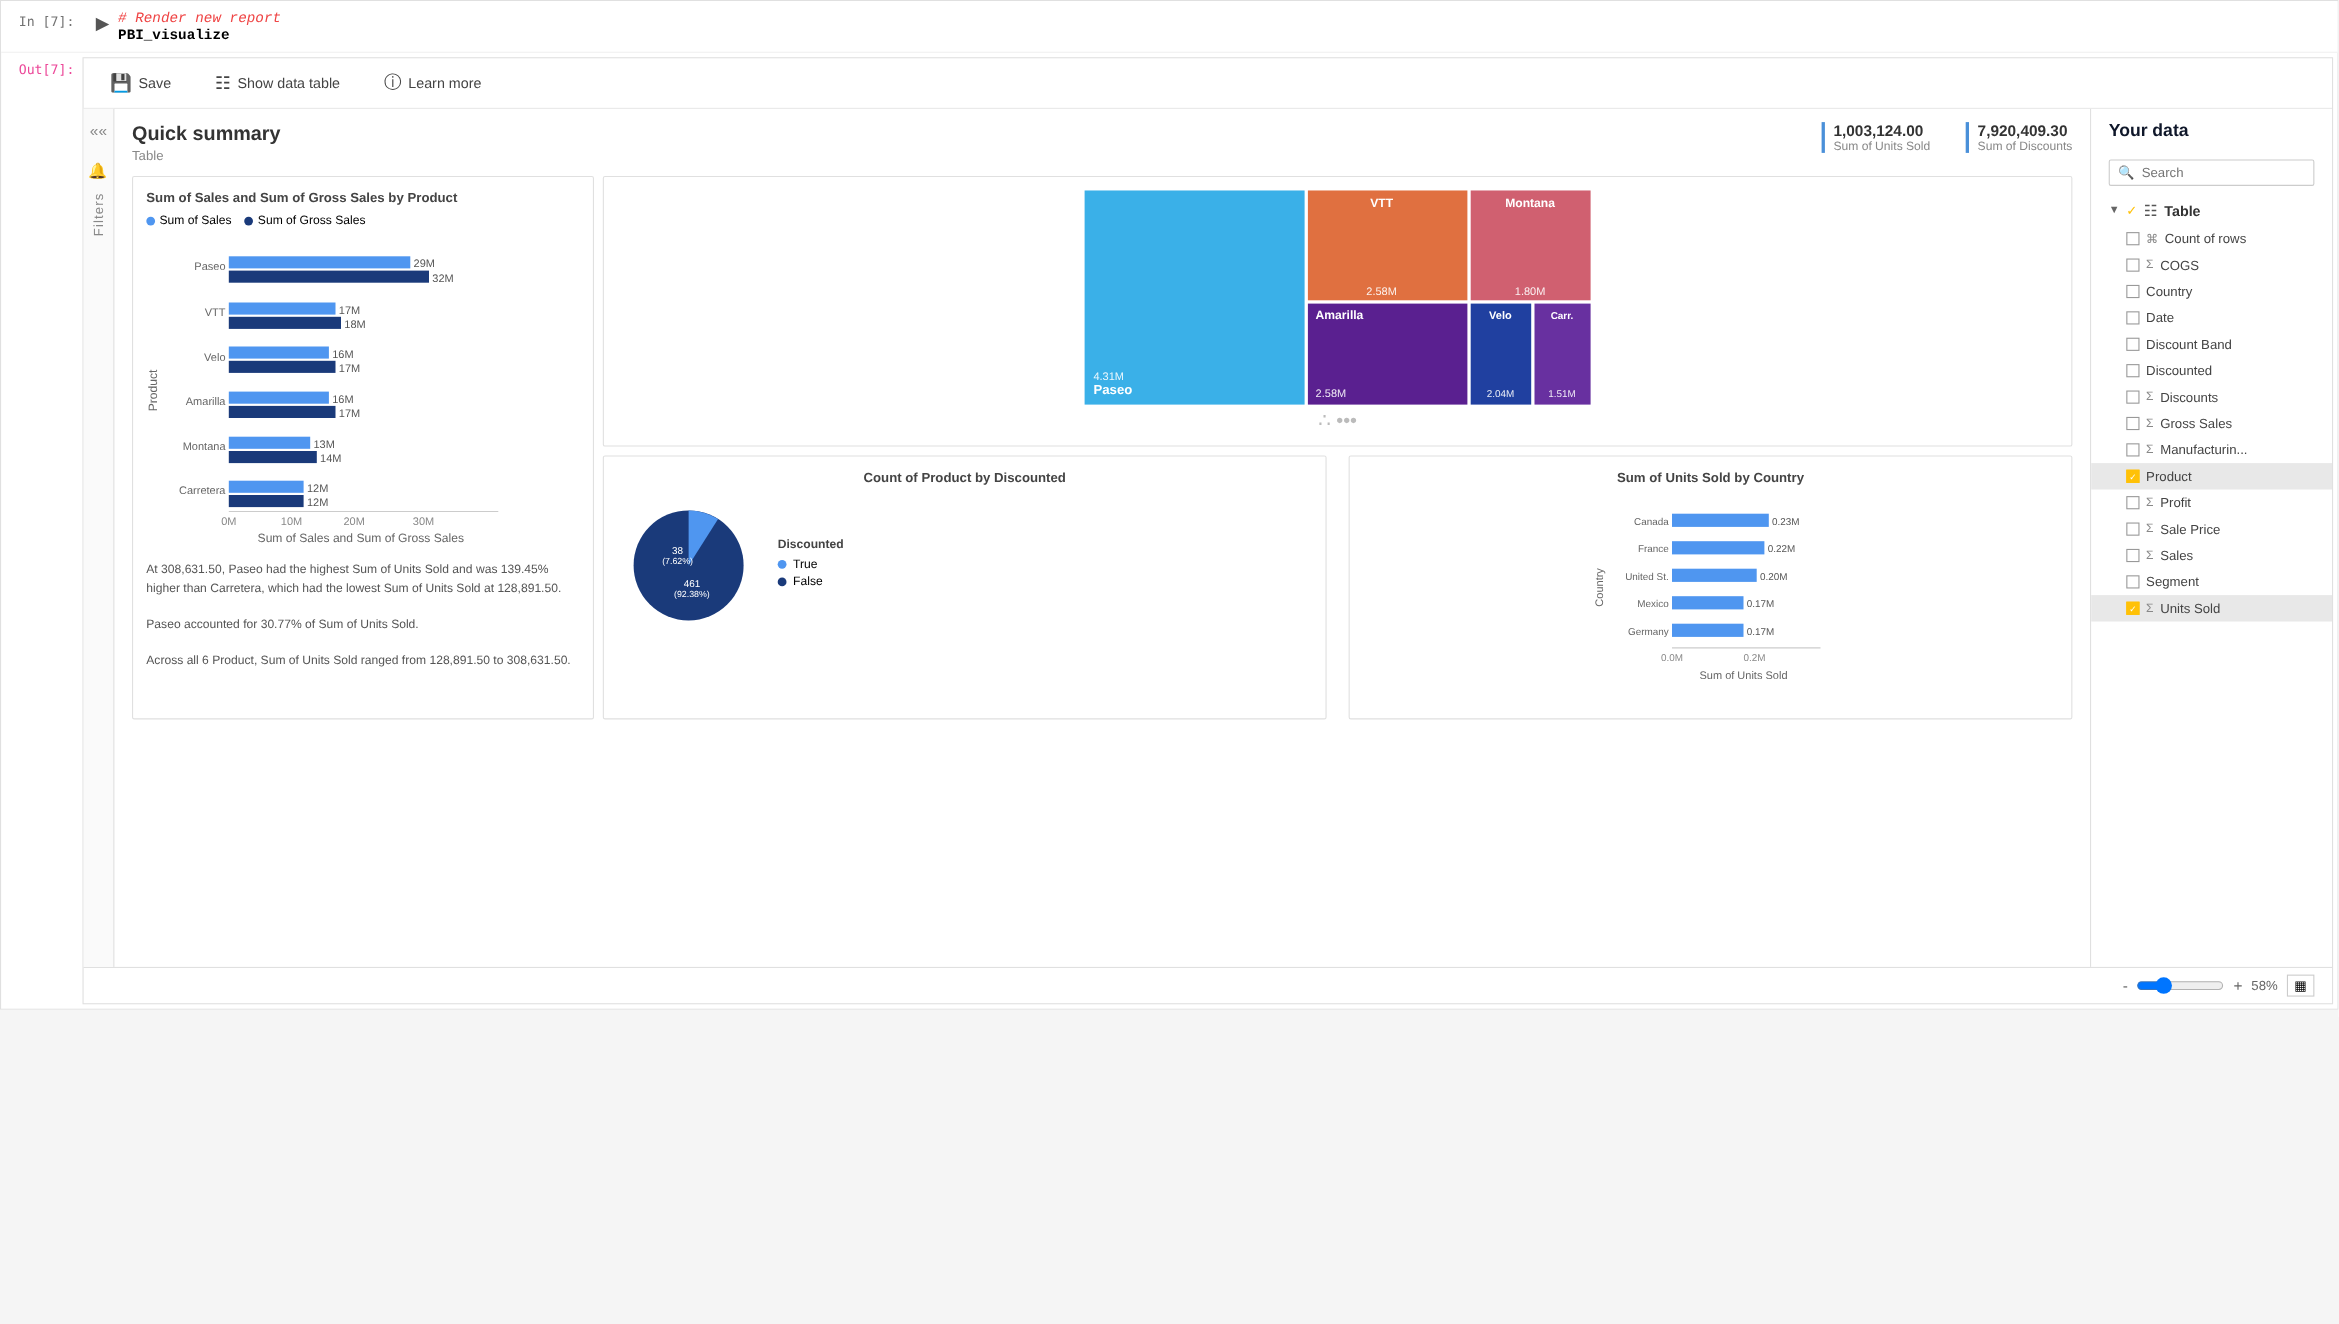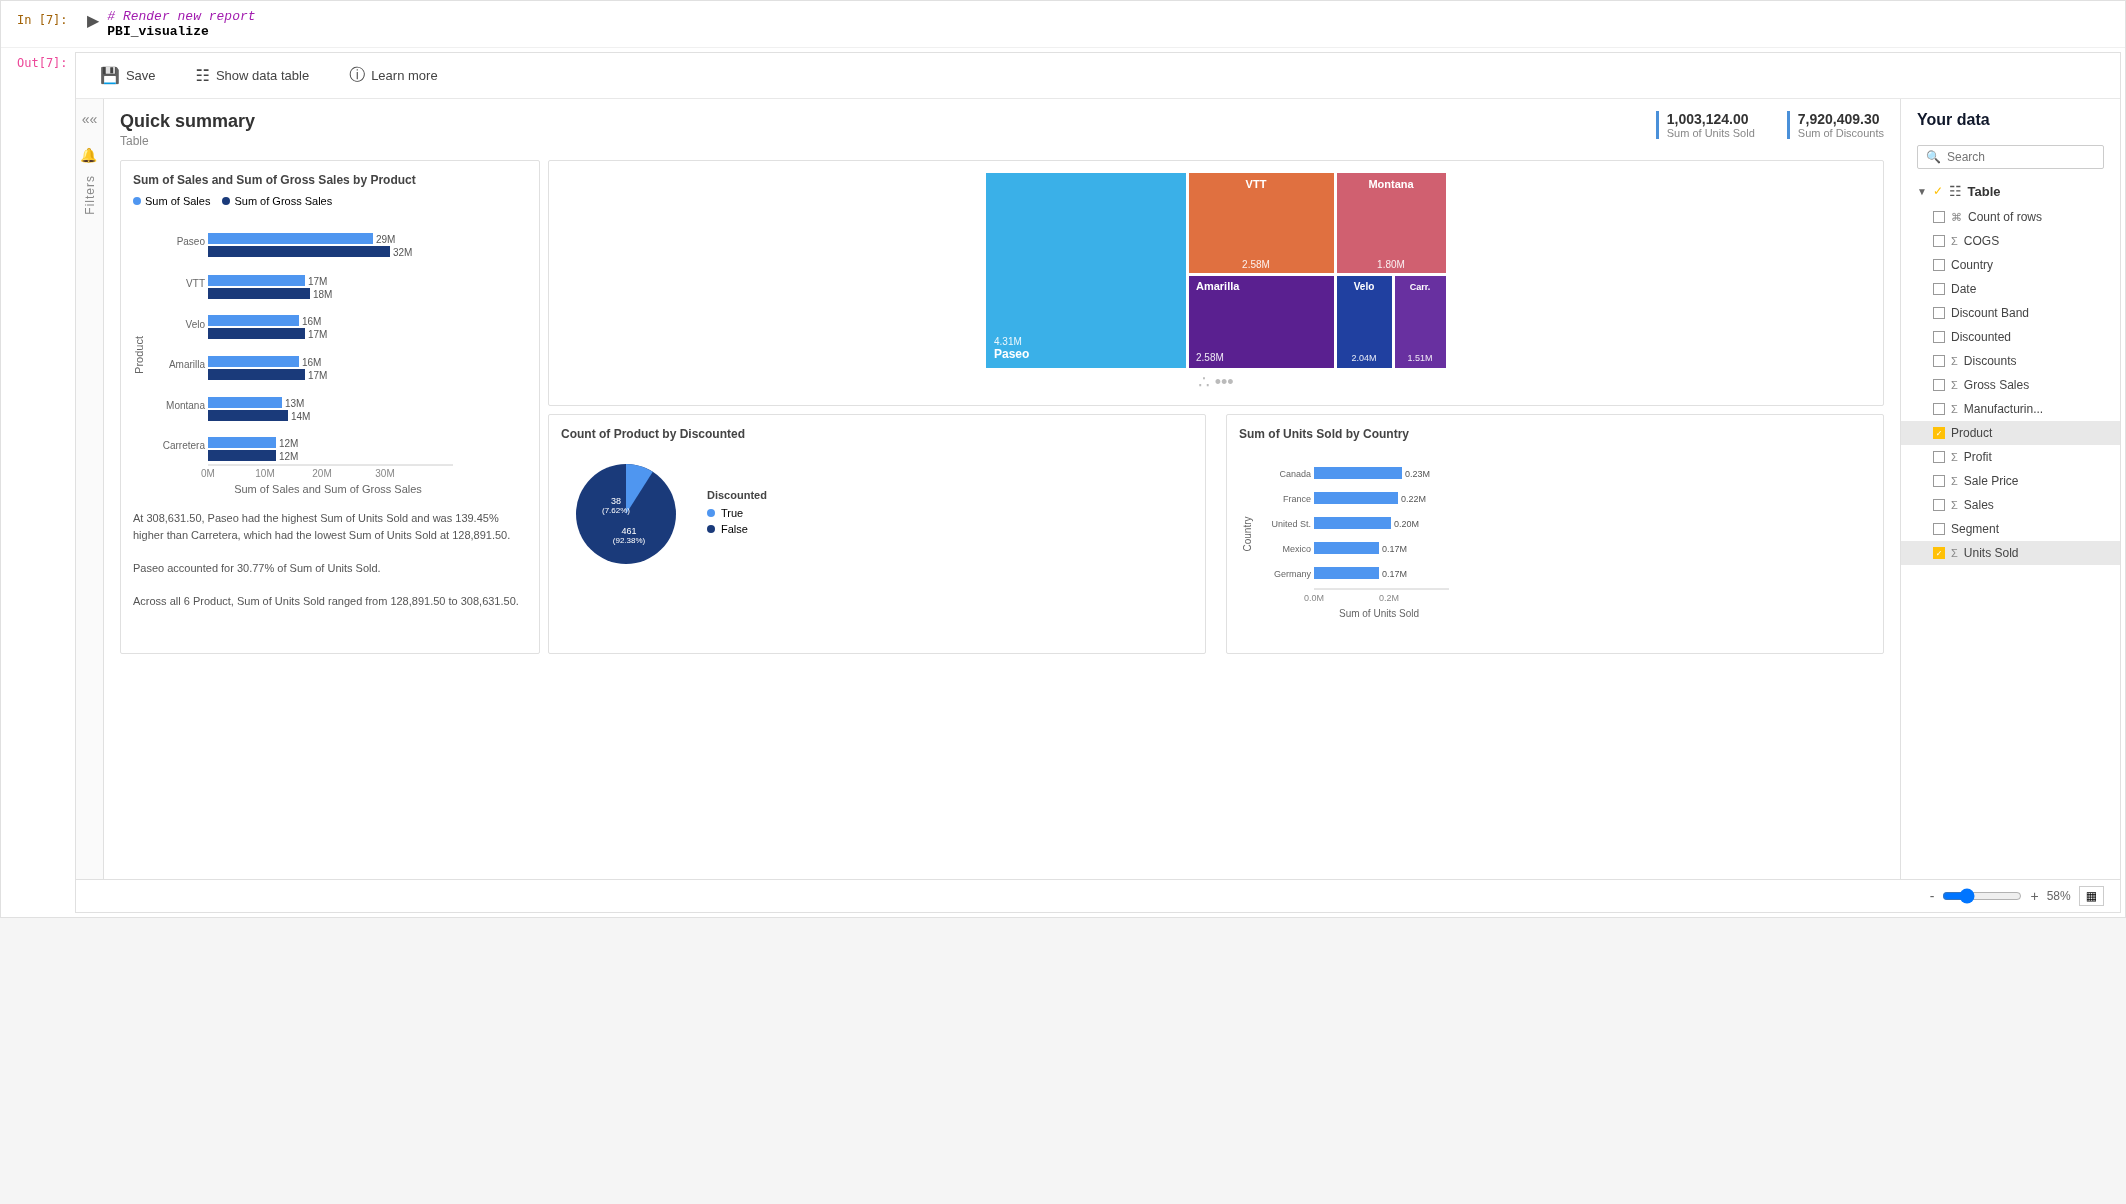--- a/index.html
+++ b/index.html
@@ -1,23 +1,23 @@
 <!DOCTYPE html>
 <html><head>
   <meta charset="utf-8">
   <style>
     * { box-sizing: border-box; margin: 0; padding: 0; }
     body { font-family: 'Segoe UI', Arial, sans-serif; background: #f5f5f5; font-size: 13px; }
 
     .notebook-cell { background: white; border: 1px solid #e0e0e0; }
     .cell-input { display: flex; align-items: flex-start; padding: 8px 16px; border-bottom: 1px solid #f0f0f0; background: white; }
-    .cell-label { color: #a16207; font-size: 12px; width: 70px; flex-shrink: 0; font-family: monospace; padding-top: 4px; }
+    .cell-label { color: #737373; font-size: 12px; width: 70px; flex-shrink: 0; font-family: monospace; padding-top: 4px; }
     .run-btn { color: #555; margin-right: 8px; font-size: 16px; cursor: pointer; padding-top: 2px; }
     .cell-code { font-family: 'Courier New', monospace; font-size: 13px; }
-    .code-comment { color: #a21caf; font-style: italic; }
+    .code-comment { color: #ef4444; font-style: italic; }
     .code-command { color: #000; font-weight: bold; }
 
     .cell-output { display: flex; align-items: flex-start; padding: 0; }
     .out-label { width: 70px; flex-shrink: 0; padding: 8px 16px; font-family: monospace; font-size: 12px; color: #ec4899; }
 
     .pbi-container { flex: 1; border: 1px solid #e0e0e0; margin: 4px; background: white; }
 
     
     .toolbar { display: flex; align-items: center; padding: 8px 16px; gap: 24px; border-bottom: 1px solid #e8e8e8; }
     .toolbar-btn { display: flex; align-items: center; gap: 6px; cursor: pointer; color: #444; font-size: 13px; border: none; background: none; padding: 4px 8px; }
@@ -267,21 +267,21 @@
                   <text x="378" y="117" font-size="10" fill="white" font-weight="600" text-anchor="middle">Velo</text>
                   <text x="378" y="188" font-size="9" fill="rgba(255,255,255,0.9)" text-anchor="middle">2.04M</text>
 
                   <rect x="409" y="103" width="51" height="92" fill="#6830a0"></rect>
                   <text x="434" y="117" font-size="9" fill="white" font-weight="600" text-anchor="middle">Carr.</text>
                   <text x="434" y="188" font-size="9" fill="rgba(255,255,255,0.9)" text-anchor="middle">1.51M</text>
                 </svg>
                 <div style="text-align:center;color:#bbb;font-size:18px;cursor:pointer;">∴ •••</div>
               </div>
 
-              <div style="display:flex;gap:20px;">
+              <div style="display:flex;gap:20px;text-align:center;">
 
                 <div class="chart-box chart-box-medium">
                   <div class="chart-title">Count of Product by Discounted</div>
                   <div class="pie-section">
                     <svg width="130" height="130" viewBox="0 0 130 130">
 
                       <circle cx="65" cy="65" r="50" fill="#1a3a7a"></circle>
 
                       <path d="M65,65 L65,15 A50,50 0 0,1 91.8,22.8 Z" fill="#4f96f0"></path>
 

